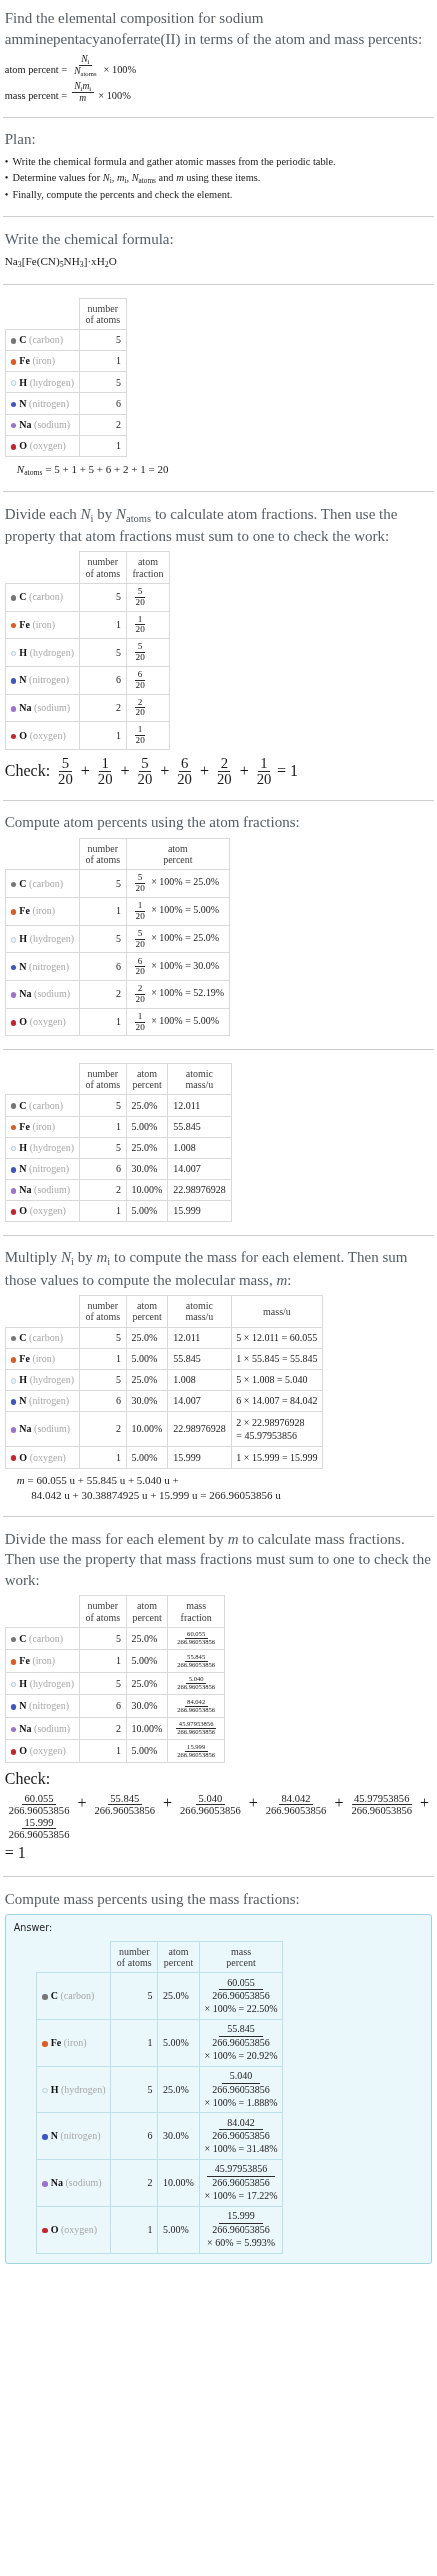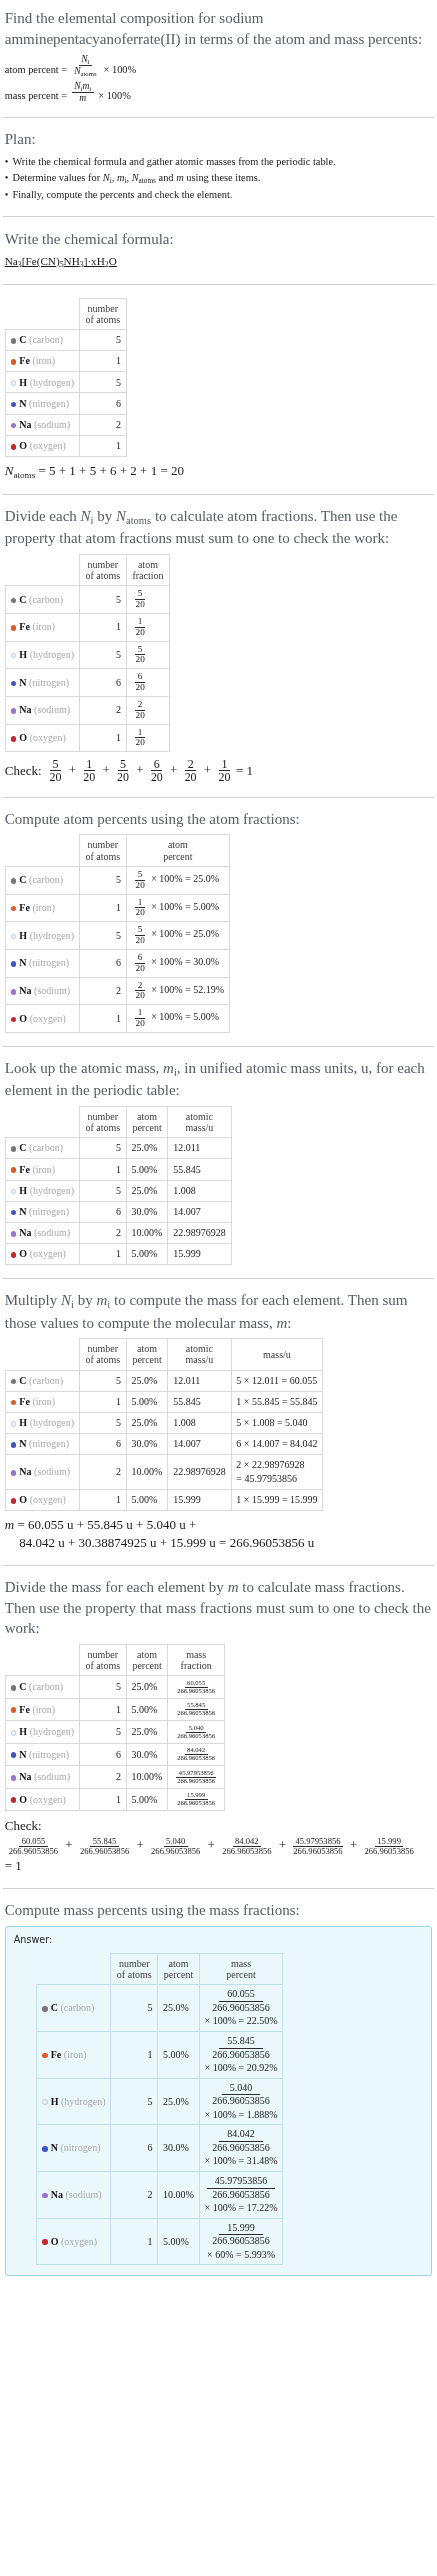--- a/index.html
+++ b/index.html
@@ -13,21 +13,21 @@
     line-height: 1.38;
   }
   .page { width:437px; padding: 4.8px 3.2px 8px 3.2px; }
   .section { padding: 1.6px 1.6px 4.8px 1.6px; }
   .hr { border:0; border-top:0.8px solid #cfcfcf; margin: 8px 0 8px 0; width:100%; }
   .prompt { color:#555d63; font-size:15px; margin: 1.6px 0 4.8px 0; }
   .bullets { margin: 2.4px 0 0 0; padding:0; list-style:none; }
   .bullets li { margin: 1.6px 0; }
   .bullets li:before { content:"\2022"; margin-right:4px; }
   .eqline { margin: 4px 0 1.6px 0; display:flex; align-items:flex-end; flex-wrap:wrap; gap:3px; }
-  .formula { font-size:11.2px; margin-top:2.4px;text-decoration:underline; }
+  .formula { font-size:11.2px; margin-top:2.4px; }
   i, .it { font-style: italic; }
   sub { font-size:0.7em; vertical-align: -0.28em; font-style:normal;}
 
   
   .frac { display:inline-flex; flex-direction:column; align-items:center;
           vertical-align:middle; margin:0 1.6px; line-height:1.05; }
   .frac .num { padding:0 2.4px; border-bottom:0.8px solid #2b2b2b; font-size:0.92em; }
   .frac .den { padding:0 2.4px; font-size:0.92em; }
   .frac.tiny .num, .frac.tiny .den { font-size:0.66em; }
 
@@ -38,36 +38,36 @@
   table.ct thead td.blank { border-left:0.8px solid #ffffff; border-top:0.8px solid #ffffff; }
   td.elcell { white-space:nowrap; padding-left:4.8px; }
   td.num { text-align:right; white-space:nowrap; }
   td.ctr { text-align:left; white-space:nowrap; }
   td.mid { text-align:left; }
   .dot { display:inline-block; width:5.6px; height:5.6px; border-radius:50%;
          margin-right:3.2px; vertical-align:middle; }
   .sym { font-weight:bold; color:#111; }
   .nm { color:#a8a8a8; }
 
-  .checkline { margin-top:5.6px; display:flex; align-items:center; flex-wrap:wrap; gap:1.6px; font-size:13px; }
+  .checkline { margin-top:5.6px; display:flex; align-items:center; flex-wrap:wrap; gap:1.6px; font-size:16px; }
   .checkline .lbl { margin-right:2.4px; }
 
   .answerbox {
     border:0.8px solid #9fd4e3; background:#eaf7fb; border-radius:3px;
     padding:6.4px 8px 9.6px 8px; margin-top:4px;
   }
   .answerbox .alabel { font-family:"DejaVu Sans", sans-serif; font-size:9.6px; color:#222; margin-bottom:6.4px; }
   .answerbox table.ct { margin-left:22.4px; }
   .answerbox table.ct td { border-color:#bfdfe9; }
   .answerbox table.ct thead td.blank { border-left-color:#eaf7fb; border-top-color:#eaf7fb; }
   .mpcell { text-align:center; line-height:1.25; }
   .mpcell .f2 { display:flex; flex-direction:column; align-items:center; }
   .mpcell .f2 .n { border-bottom:0.8px solid #2b2b2b; padding:0 8px; }
   .mpcell .tail { margin-top:0.8px; }
-  .sumline { margin-top:4.8px; font-size:13px; }
+  .sumline { margin-top:4.8px; font-size:11px;margin-left:12px; }
   .sumline .ind { margin-left:14.4px; display:block; }
 </style>
 </head>
 <body>
 
 <div class="page">
 
   <div class="section">
     <div class="prompt">Find the elemental composition for sodium amminepentacyanoferrate(II) in terms of the atom and mass percents:</div>
 
@@ -300,21 +300,20 @@
                 <span class="den">20</span>
               </span><span> × 100% = 5.00%</span></td>
           </tr>
         </tbody>
     </table>
   </div>
 
   <hr class="hr">
 
   <div class="section">
-    <div class="prompt">Look up the atomic mass, <i>m</i><sub>i</sub>, in unified atomic mass units, u, for each element in the periodic table:</div>
     <table class="ct">
       <thead>
           <tr>
         <td class="blank"></td>
         <td><span>number</span><br><span>of atoms</span></td>
         <td><span>atom</span><br><span>percent</span></td>
         <td><span>atomic</span><br><span>mass/u</span></td>
       </tr>
         </thead>
       <tbody>

